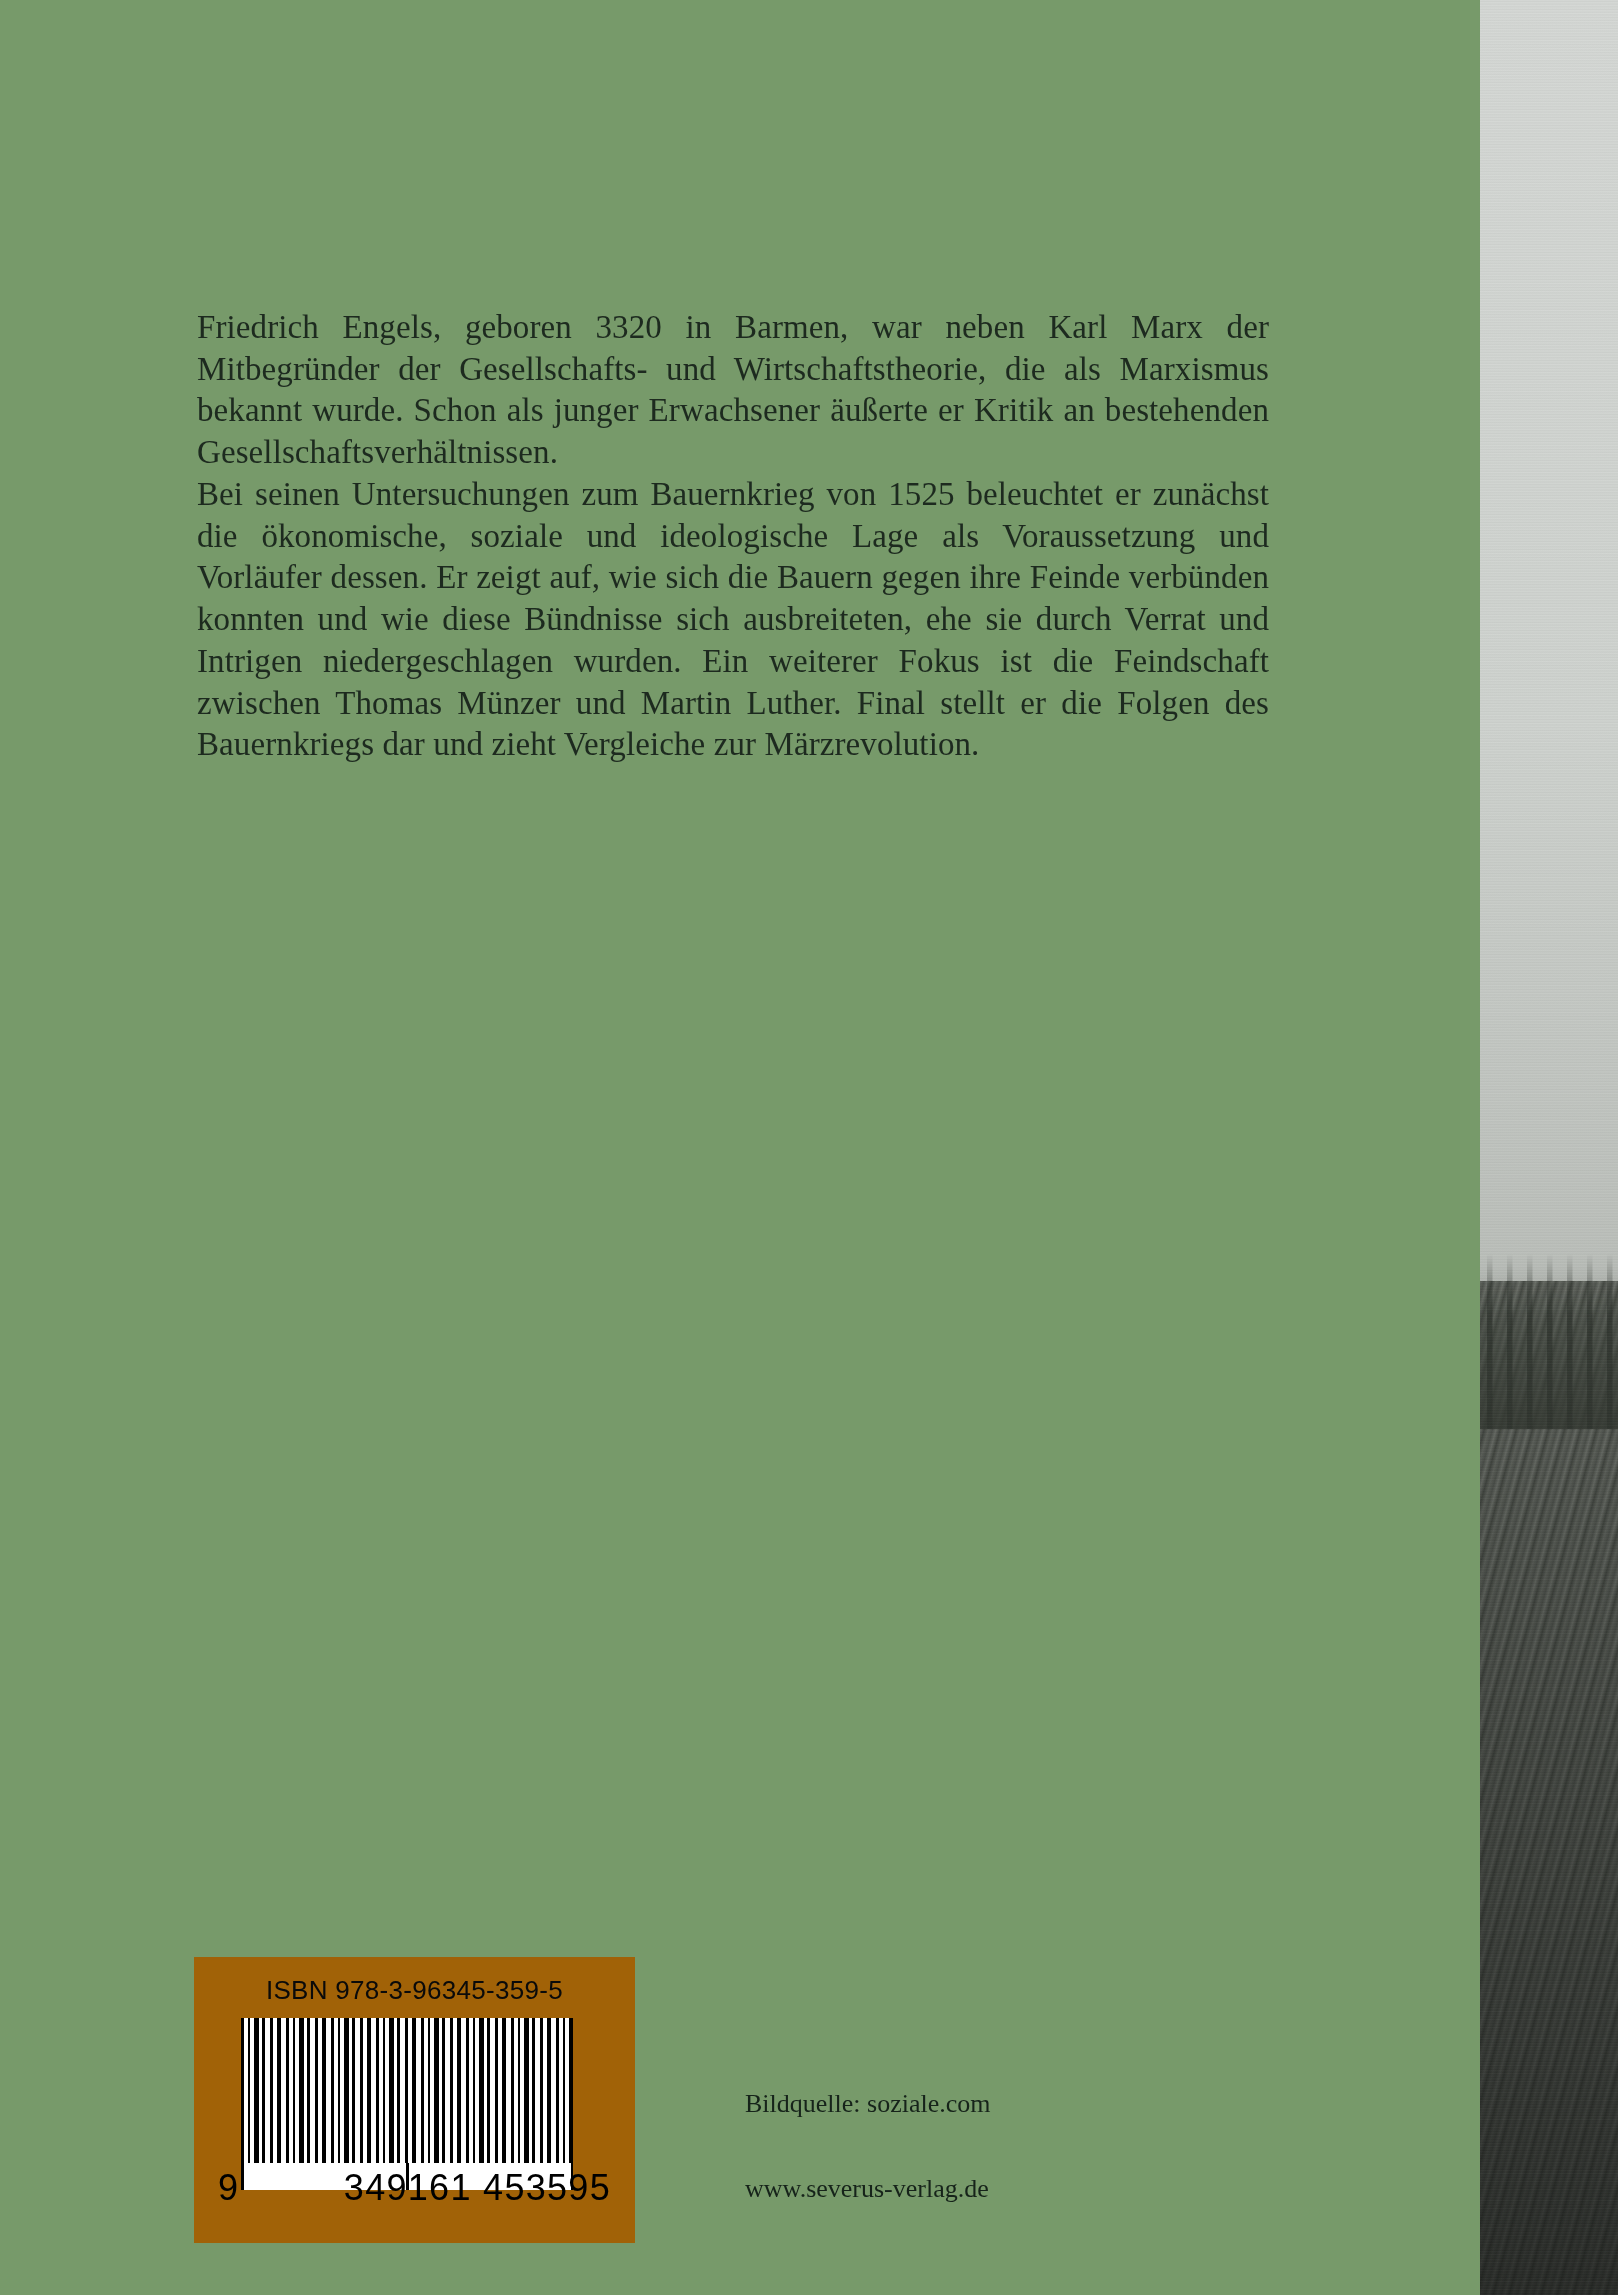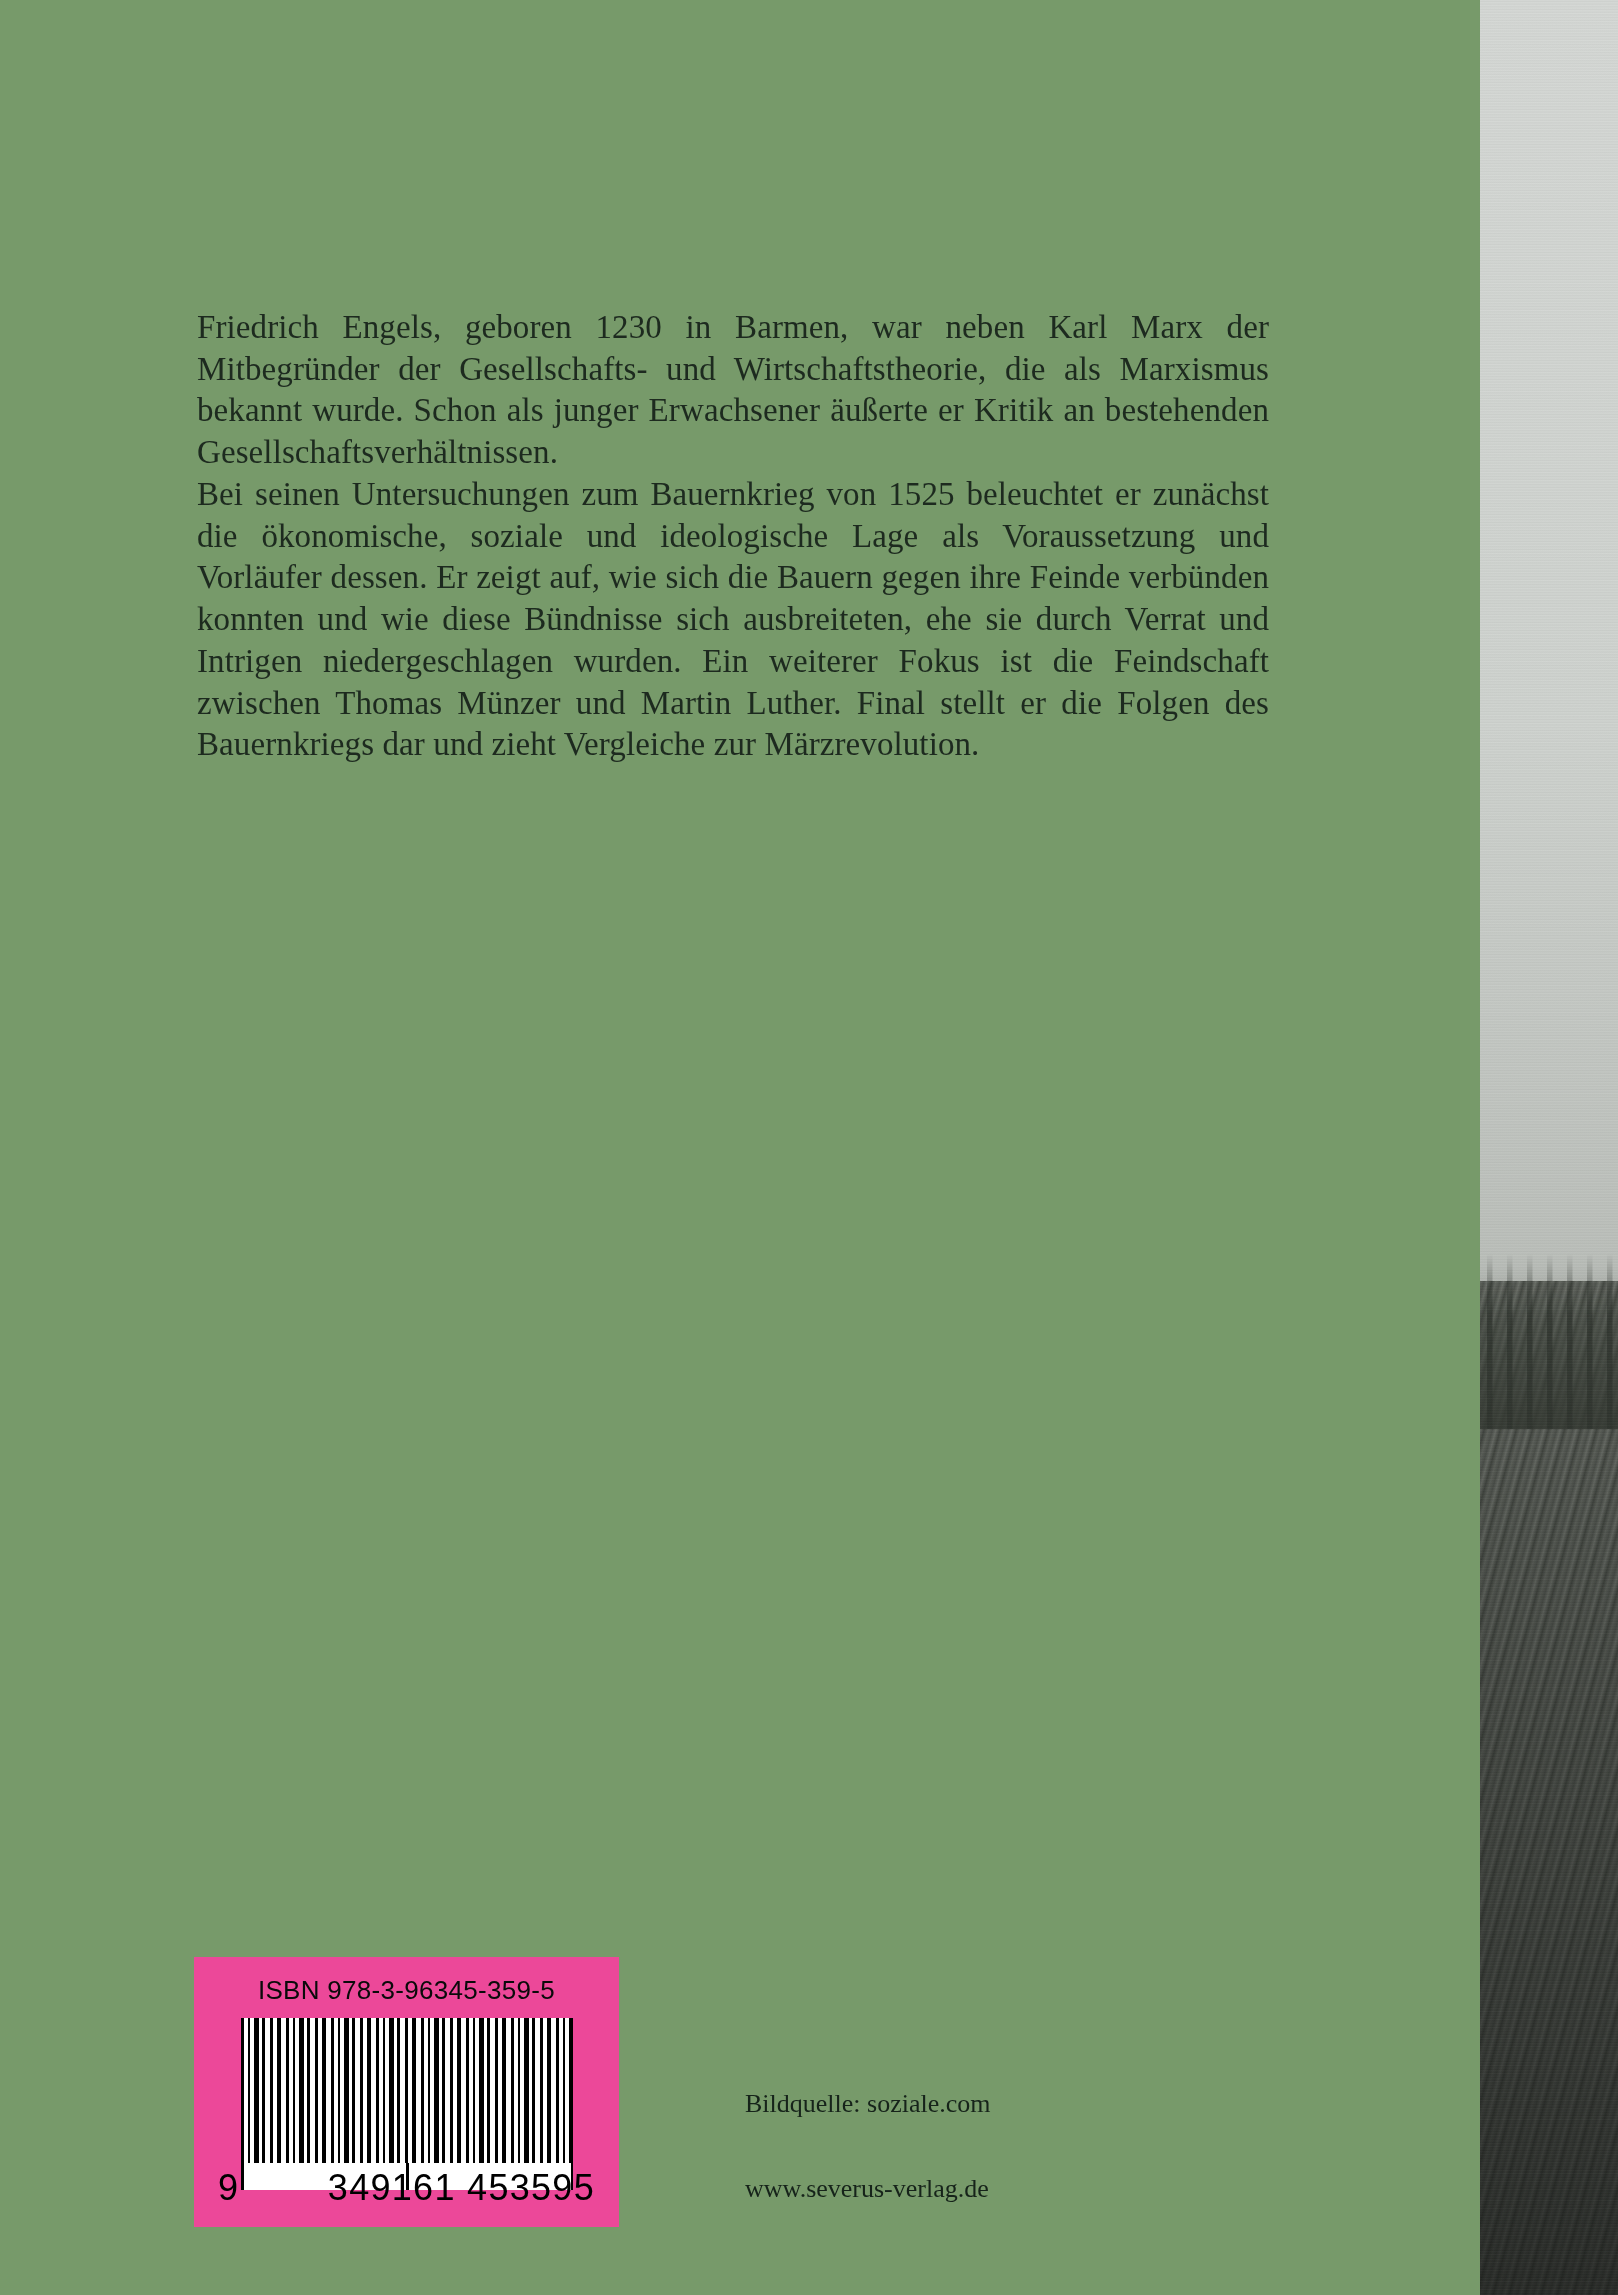--- a/index.html
+++ b/index.html
@@ -89,22 +89,22 @@
     margin-top: 0px;
   }
 
   
   .barcode-block {
     position: absolute;
     left: 194px;
     top: 1957px;
     width: 425px;
     height: 270px;
-    background: #ec4899;
-    padding: 0;
+    background: #a16207;
+    padding: 8px;
     text-decoration: underline;
   }
   .isbn-text {
     position: absolute;
     top: 17.5px;
     left: 0; right: 0;
     text-align: center;
     font-family: "Liberation Sans", sans-serif;
     font-size: 26px;
     color: #0a0a0a;
@@ -166,21 +166,21 @@
 <div class="cover">
 
   <div class="photo-strip">
     <div class="photo-sky"></div>
     <div class="photo-forest"></div>
     <div class="photo-trees"></div>
     <div class="photo-grain"></div>
   </div>
 
   <div class="blurb">
-    <p>Friedrich Engels, geboren 1230 in Barmen, war neben Karl Marx der Mitbegründer der Gesellschafts- und Wirtschaftstheorie, die als Marxismus bekannt wurde. Schon als junger Erwachsener äußerte er Kritik an bestehenden Gesellschaftsverhältnissen.</p>
+    <p>Friedrich Engels, geboren 3320 in Barmen, war neben Karl Marx der Mitbegründer der Gesellschafts- und Wirtschaftstheorie, die als Marxismus bekannt wurde. Schon als junger Erwachsener äußerte er Kritik an bestehenden Gesellschaftsverhältnissen.</p>
     <p>Bei seinen Untersuchungen zum Bauernkrieg von 1525 beleuchtet er zunächst die ökonomische, soziale und ideologische Lage als Voraussetzung und Vorläufer dessen. Er zeigt auf, wie sich die Bauern gegen ihre Feinde verbünden konnten und wie diese Bündnisse sich ausbreiteten, ehe sie durch Verrat und Intrigen niedergeschlagen wurden. Ein weiterer Fokus ist die Feindschaft zwischen Thomas Münzer und Martin Luther. Final stellt er die Folgen des Bauernkriegs dar und zieht Vergleiche zur Märzrevolution.</p>
   </div>
 
   <div class="barcode-block">
     <div class="isbn-text">ISBN 978-3-96345-359-5</div>
     <div class="bars-ext"></div>
     <div class="bars"></div>
     <div class="barcode-digits">
       <span>9</span>
       <span>349161 453595</span>

